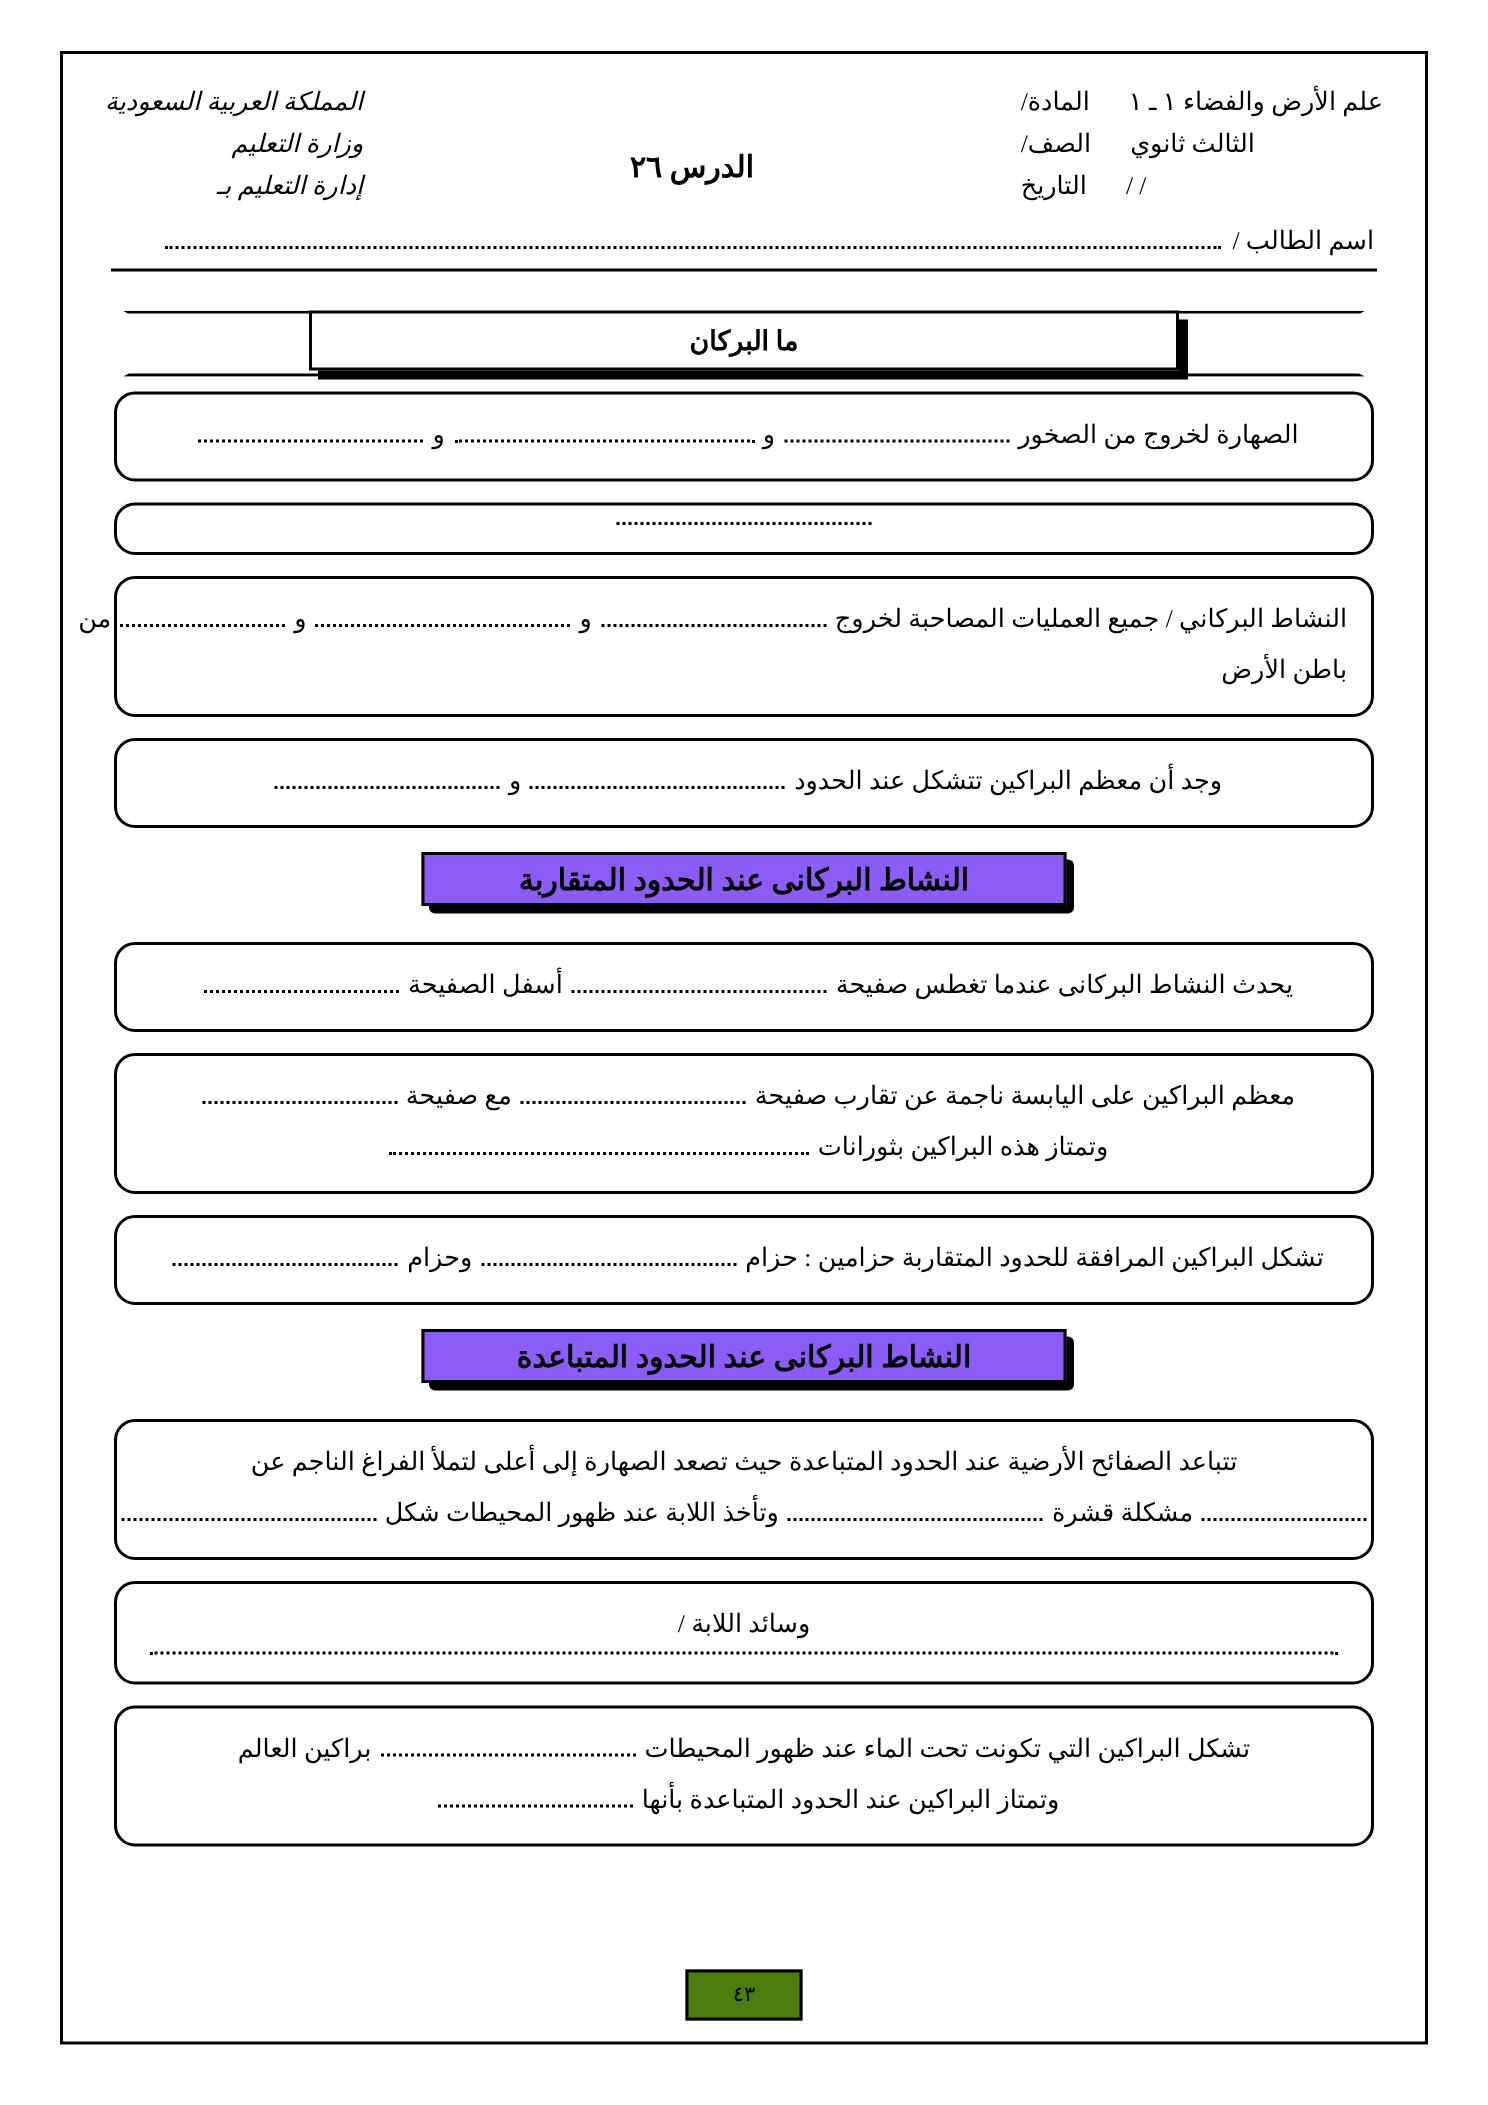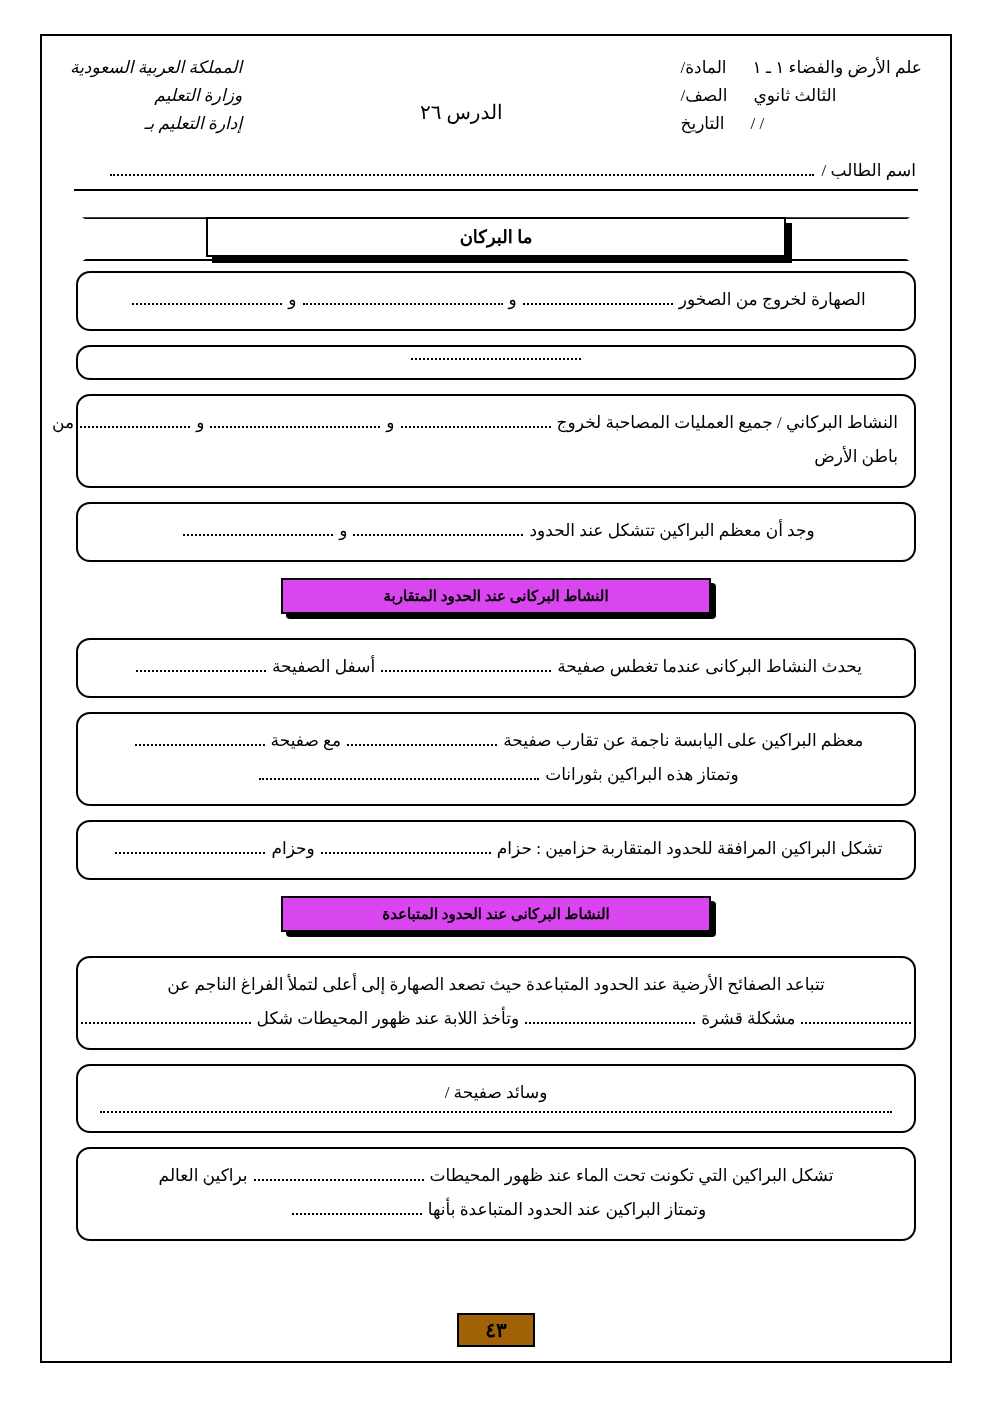--- a/index.html
+++ b/index.html
@@ -49,36 +49,36 @@
     white-space: nowrap;
   }
   .header-right {
     text-align: right;
     font-style: italic;
   }
   .header-left {
     text-align: right;
   }
   .header-mid {
-    font-weight: normal;
+    font-weight: bold;
     font-size: 20px;
     padding-top: 42px;
     text-align: left;
     flex: 0 0 auto;
   }
   .hdr-line {
     display: flex;
     flex-direction: row;
     justify-content: flex-end;
     gap: 26px;
   }
 
   
   .student-row {
-    margin-top: 22px;
+    margin-top: 12px;
     font-size: 17px;
     display: flex;
     flex-direction: row;
     align-items: baseline;
     padding-right: 6px;
   }
   .student-row .label { white-space: nowrap; }
   .dots-fill {
     flex: 1 1 auto;
     border-bottom: 2px dotted #000;
@@ -203,45 +203,44 @@
     background: #000;
     border-radius: 4px;
   }
   .section .tab .face {
     position: absolute;
     top: 0;
     right: 0;
     width: 100%;
     height: 36px;
     border: 2.5px solid #000;
-    background: #d946ef;
+    background: #8b5cf6;
     display: flex;
     align-items: center;
     justify-content: center;
     font-weight: bold;
-    font-size: 15px;
+    font-size: 20px;
     box-sizing: border-box;
   }
 
   
   .page-number {
     position: absolute;
     bottom: 14px;
     left: 50%;
     transform: translateX(-50%);
     width: 78px;
     height: 34px;
     border: 2px solid #000;
     display: flex;
     align-items: center;
     justify-content: center;
-    font-size: 20px;
-    background: #a16207;
-    box-sizing: border-box;
-    font-weight: bold;
+    font-size: 14px;
+    background: #4d7c0f;
+    box-sizing: border-box;
   }
 </style>
 </head>
 <body>
 
 <div class="page">
   <div class="sheet">
     <div class="inner">
 
       <div class="header">
@@ -378,21 +377,21 @@
           <span class="d w110"></span>
           <span class="t">مشكلة قشرة</span>
           <span class="d w170"></span>
           <span class="t">وتأخذ اللابة عند ظهور المحيطات شكل</span>
           <span class="d w170"></span>
         </div>
       </div>
 
       <div class="box">
         <div class="line center">
-          <span class="t">وسائد صفيحة /</span>
+          <span class="t">وسائد اللابة /</span>
         </div>
         <div class="line center">
           <span class="d grow"></span>
         </div>
       </div>
 
       <div class="box">
         <div class="line center">
           <span class="t">تشكل البراكين التي تكونت تحت الماء عند ظهور المحيطات</span>
           <span class="d w170"></span>

